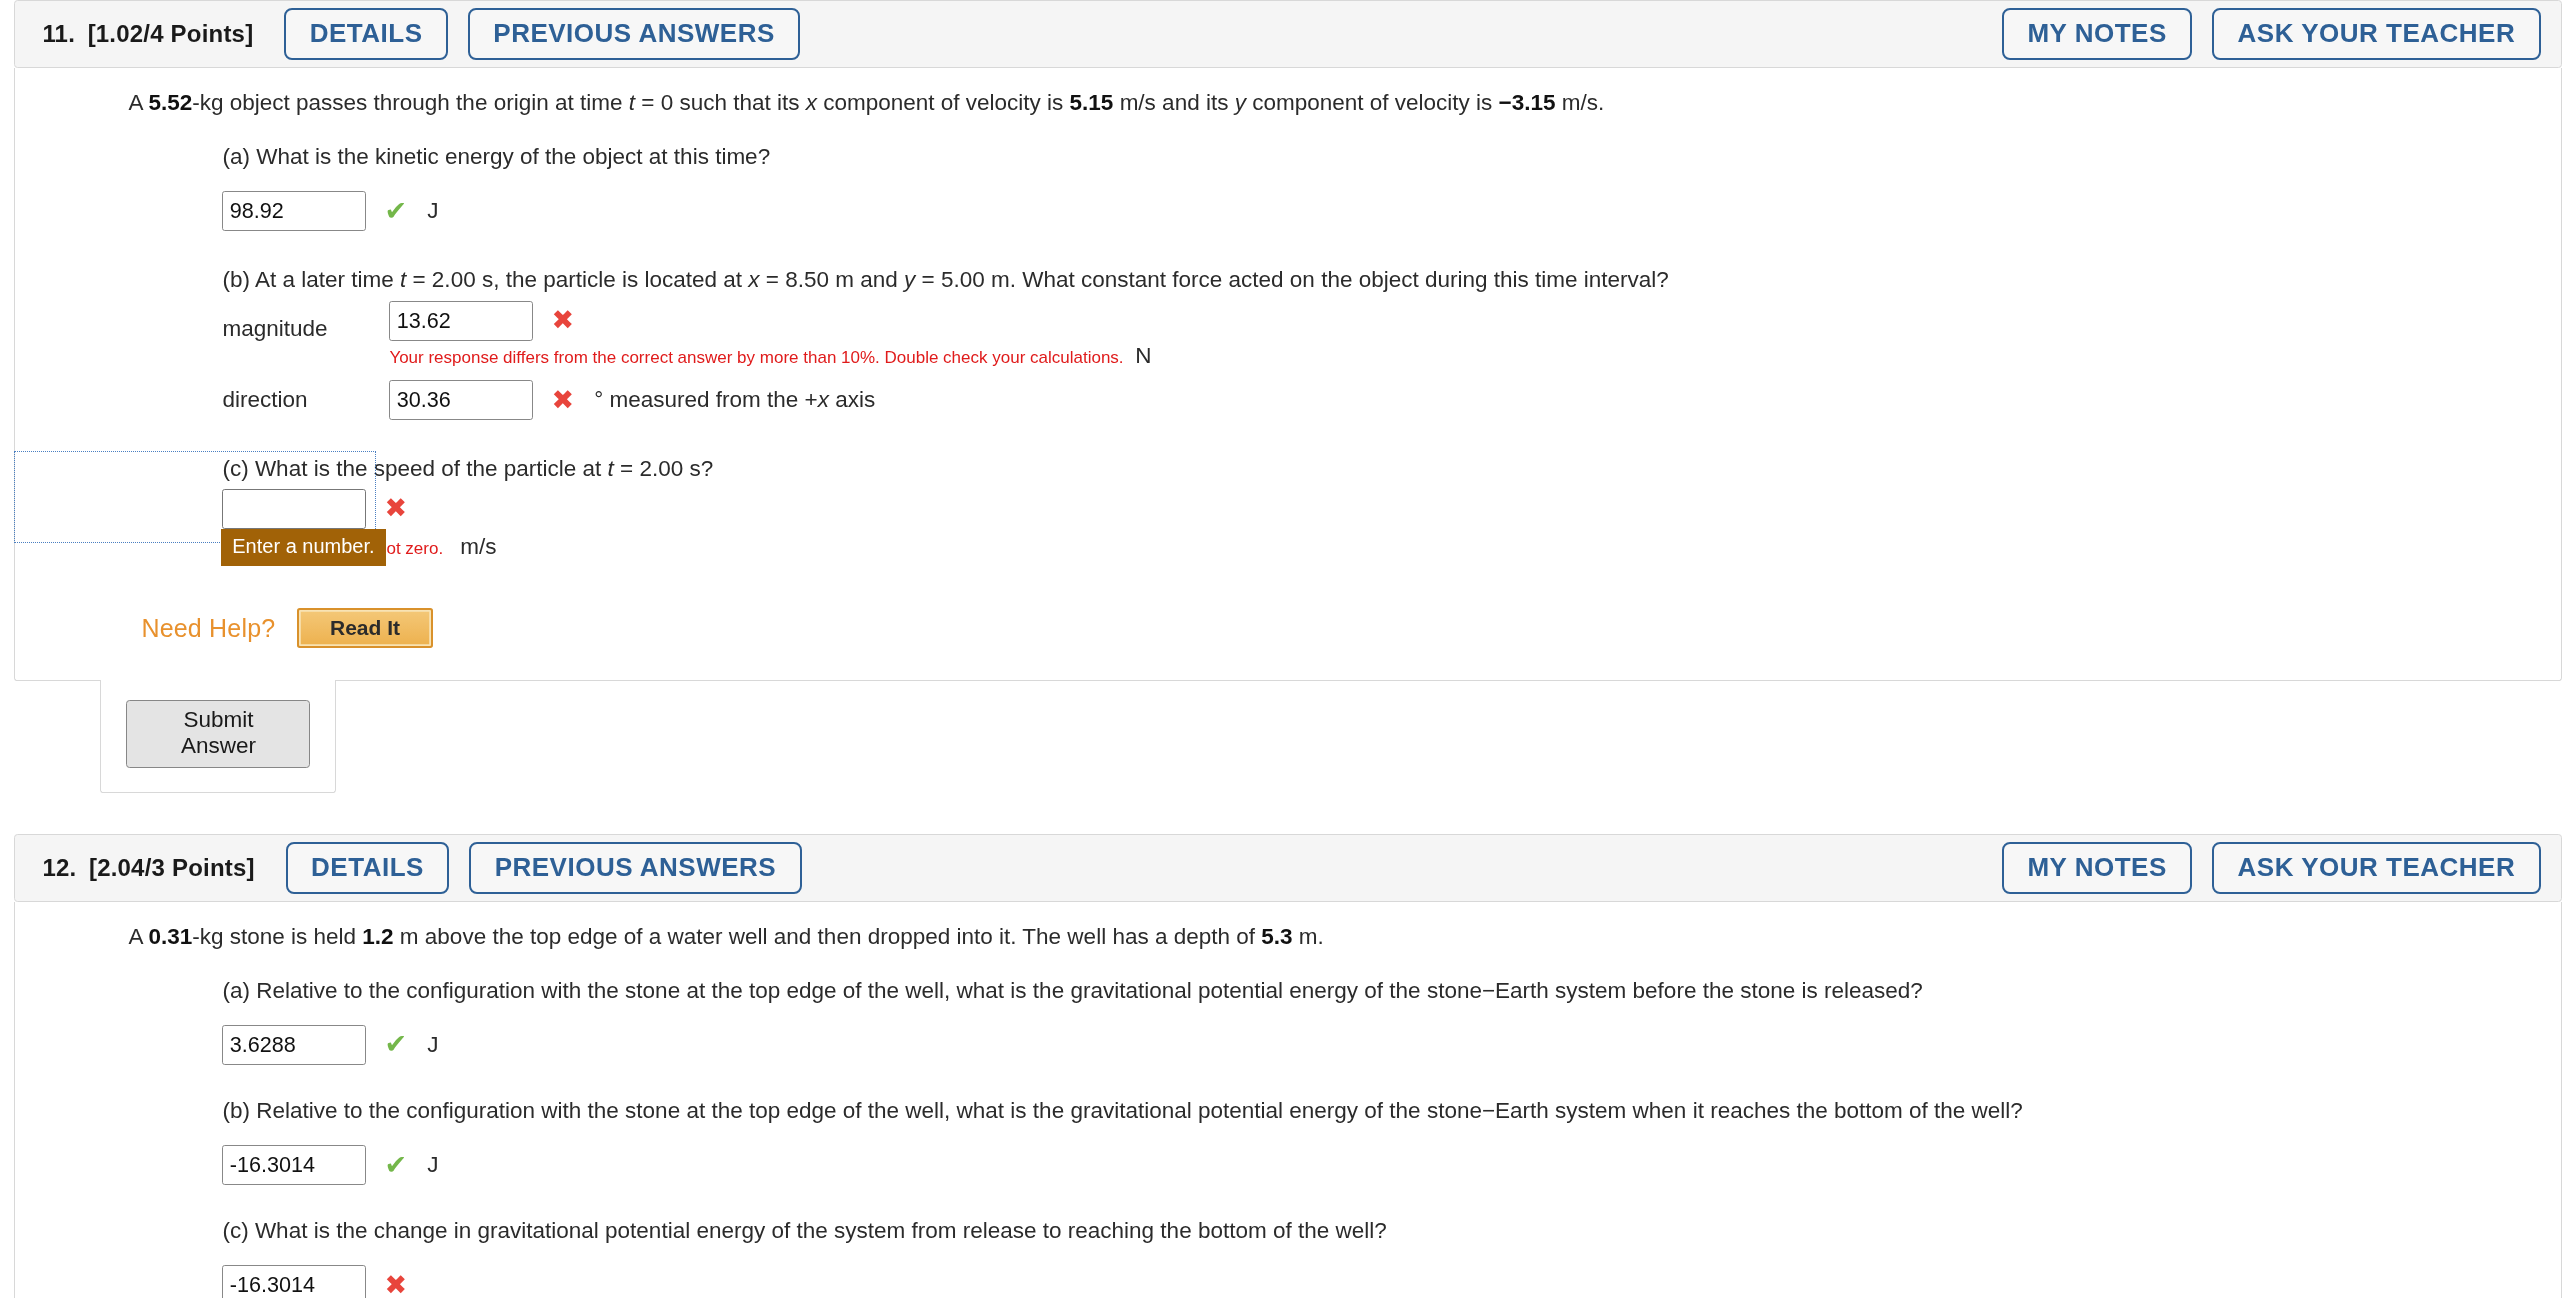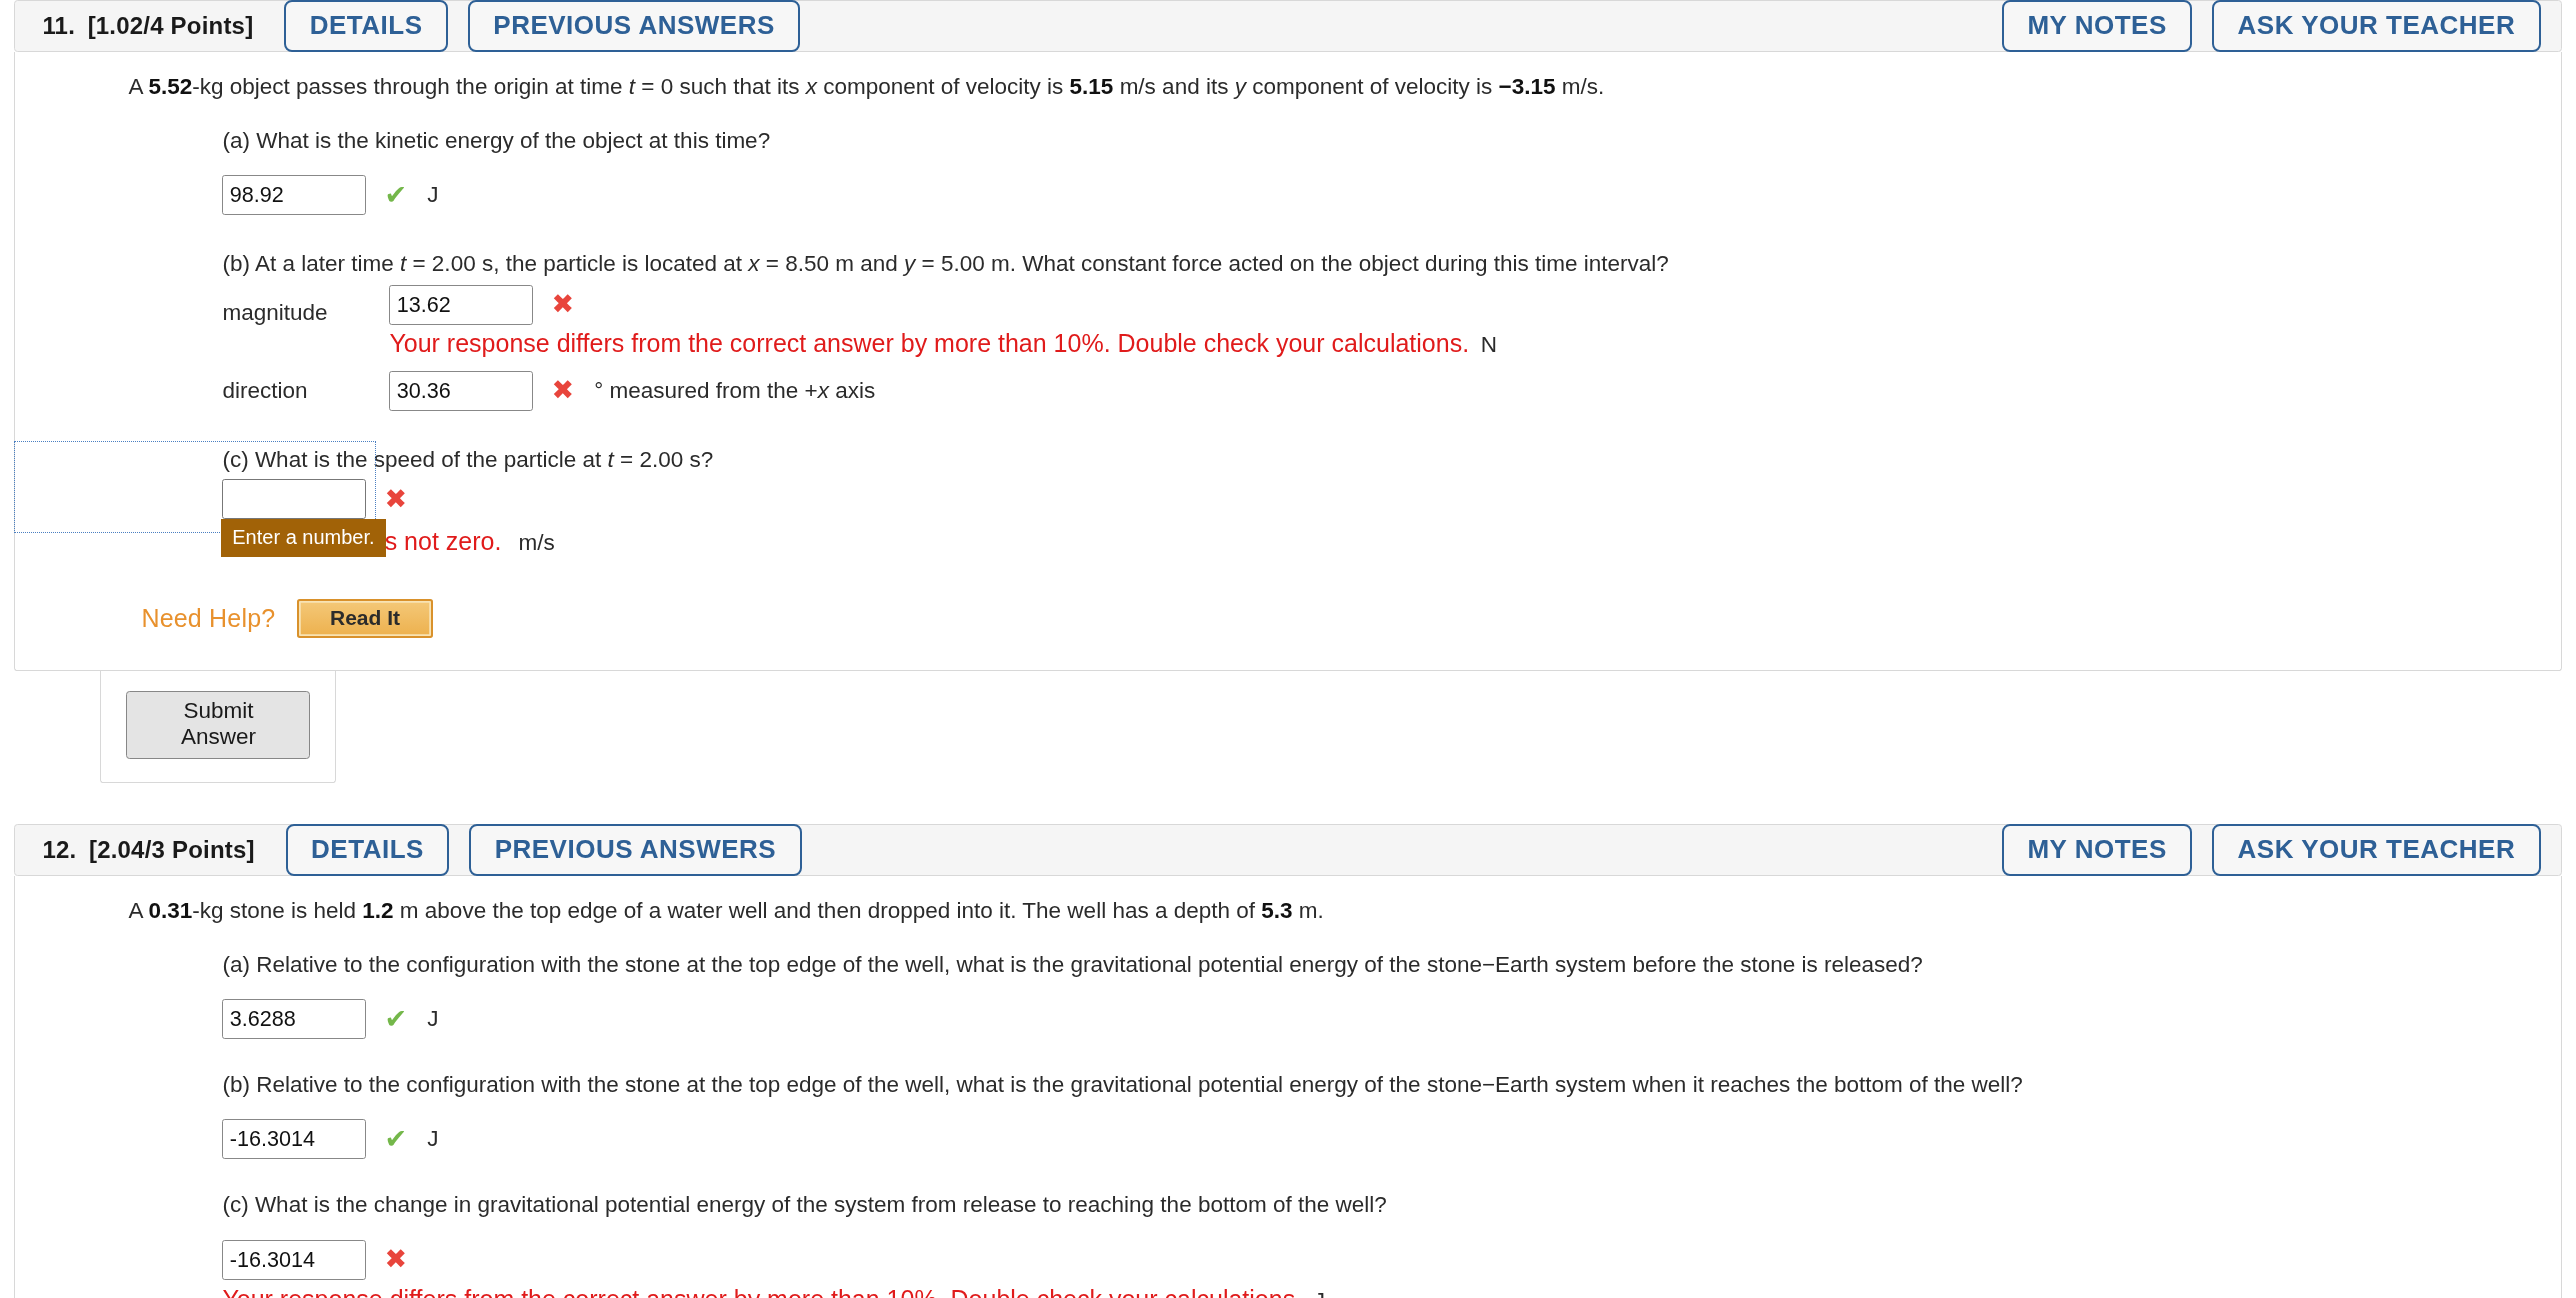--- a/index.html
+++ b/index.html
@@ -27,21 +27,21 @@
     position: relative;
     margin: 0 0 0 0;
     background: #ffffff;
   }
 
   .prob-header {
     box-sizing: border-box;
     background: #f5f5f5;
     border: 0.9px solid #d8d8d8;
     border-radius: 3.6px;
-    height: 52px;
+    height: 68px;
     display: flex;
     align-items: center;
     padding: 0 20px 0 27px;
   }
 
   .prob-number {
     font-size: 24px;
     font-weight: bold;
     color: #1a1a1a;
     white-space: nowrap;
@@ -149,21 +149,21 @@
 
   .unit {
     font-size: 22.5px;
     color: #2b2b2b;
     margin-left: 10.8px;
     white-space: nowrap;
   }
 
   .errmsg {
     color: #e01b1b;
-    font-size: 25px;
+    font-size: 17px;
     line-height: 1.3;
   }
 
   .lbl-col {
     width: 167px;
     font-size: 22.5px;
     color: #2b2b2b;
     flex: 0 0 auto;
   }
 

